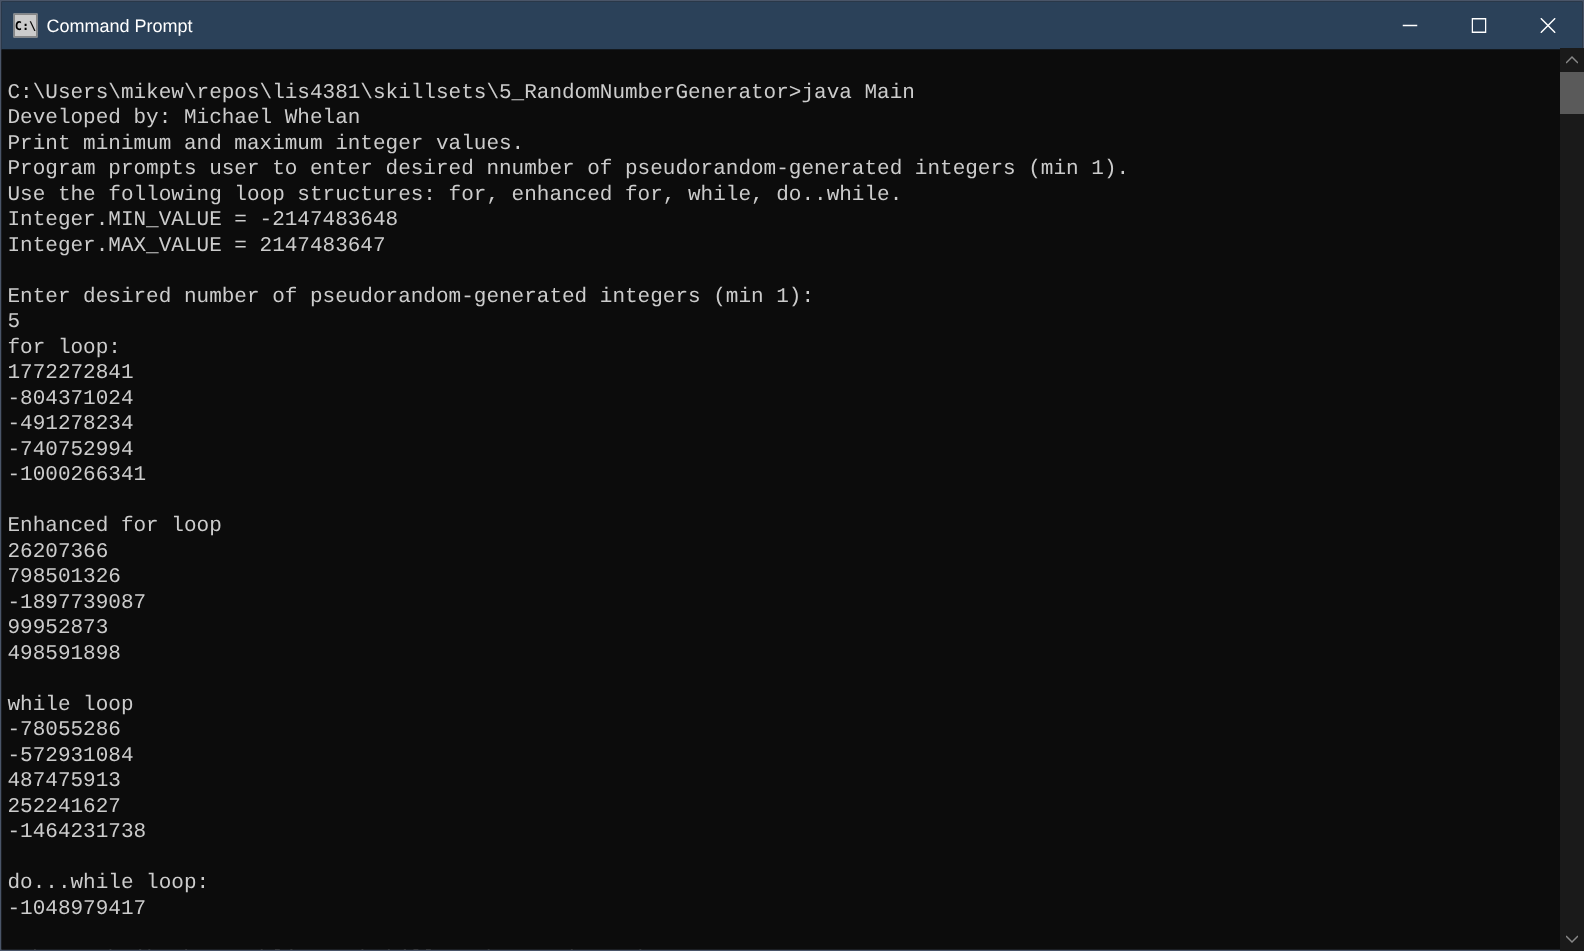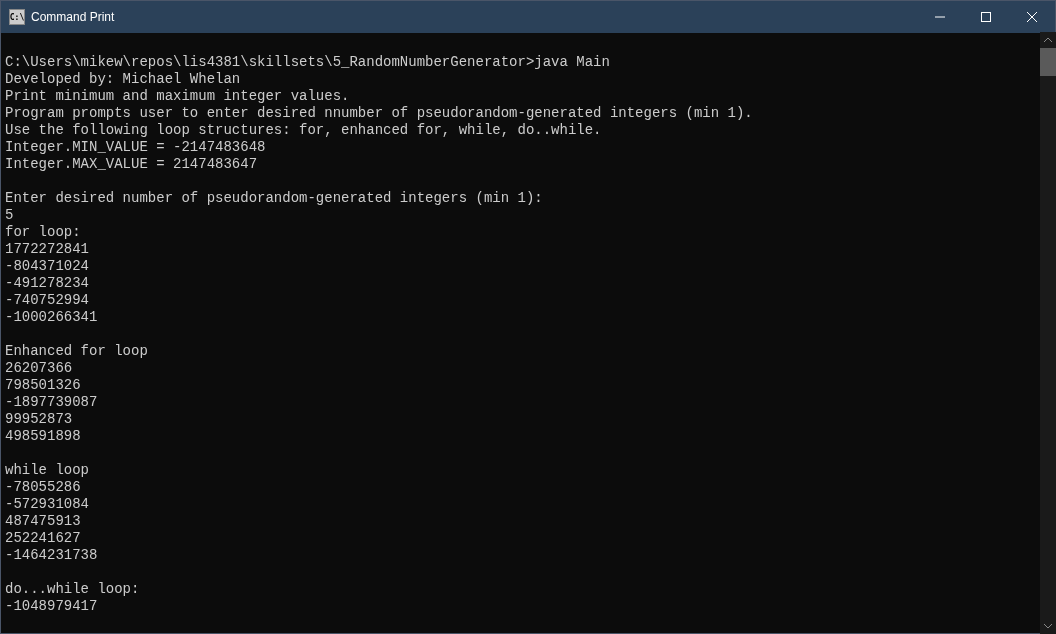--- a/index.html
+++ b/index.html
@@ -106,21 +106,21 @@
       background: #5a5a5a;
     }
   </style>
 </head>
 <body>
 
 <div class="window">
   <div class="titlebar">
     <div class="titlebar-left">
       <div class="app-icon">C:\</div>
-      <span>Command Print</span>
+      <span>Command Prompt</span>
     </div>
     <div class="window-controls">
       <div class="window-control">
         <svg width="10" height="10" viewBox="0 0 10 10">
             <path d="M0 5 L10 5" stroke="#fff" stroke-width="1"></path>
           </svg>
       </div>
       <div class="window-control">
         <svg width="10" height="10" viewBox="0 0 10 10">
             <rect x="0.5" y="0.5" width="9" height="9" stroke="#fff" stroke-width="1" fill="none"></rect>

